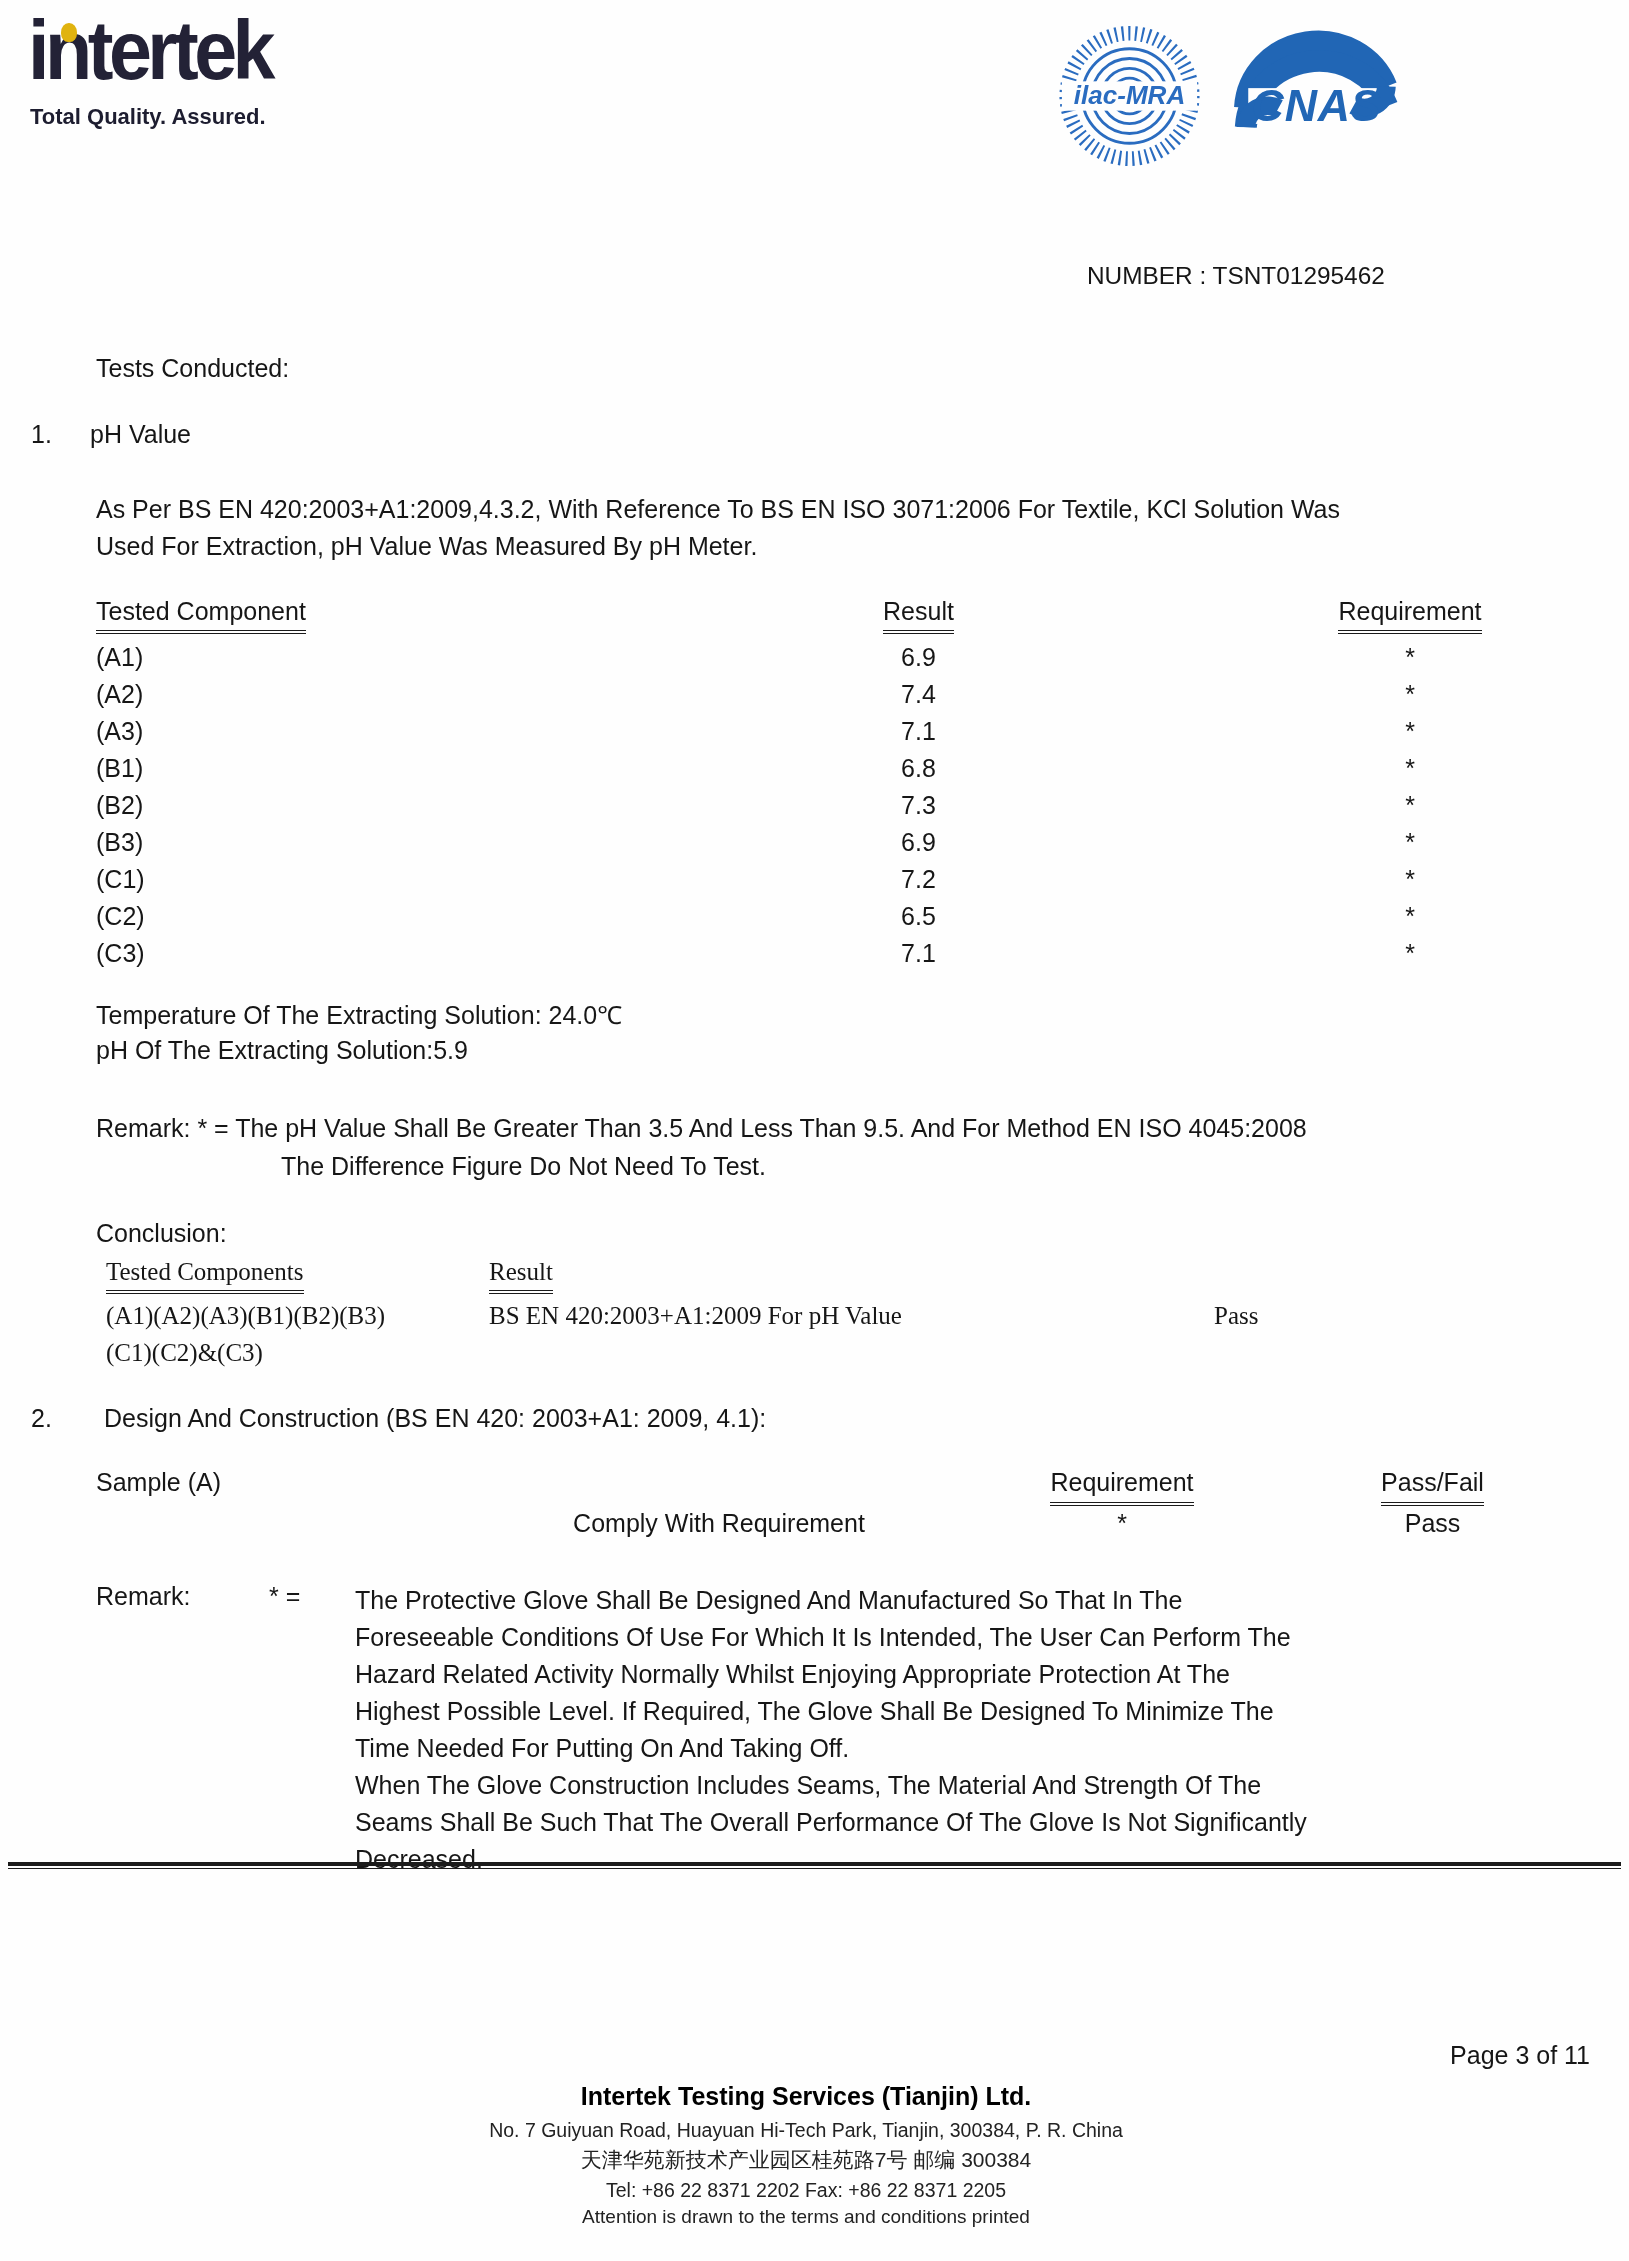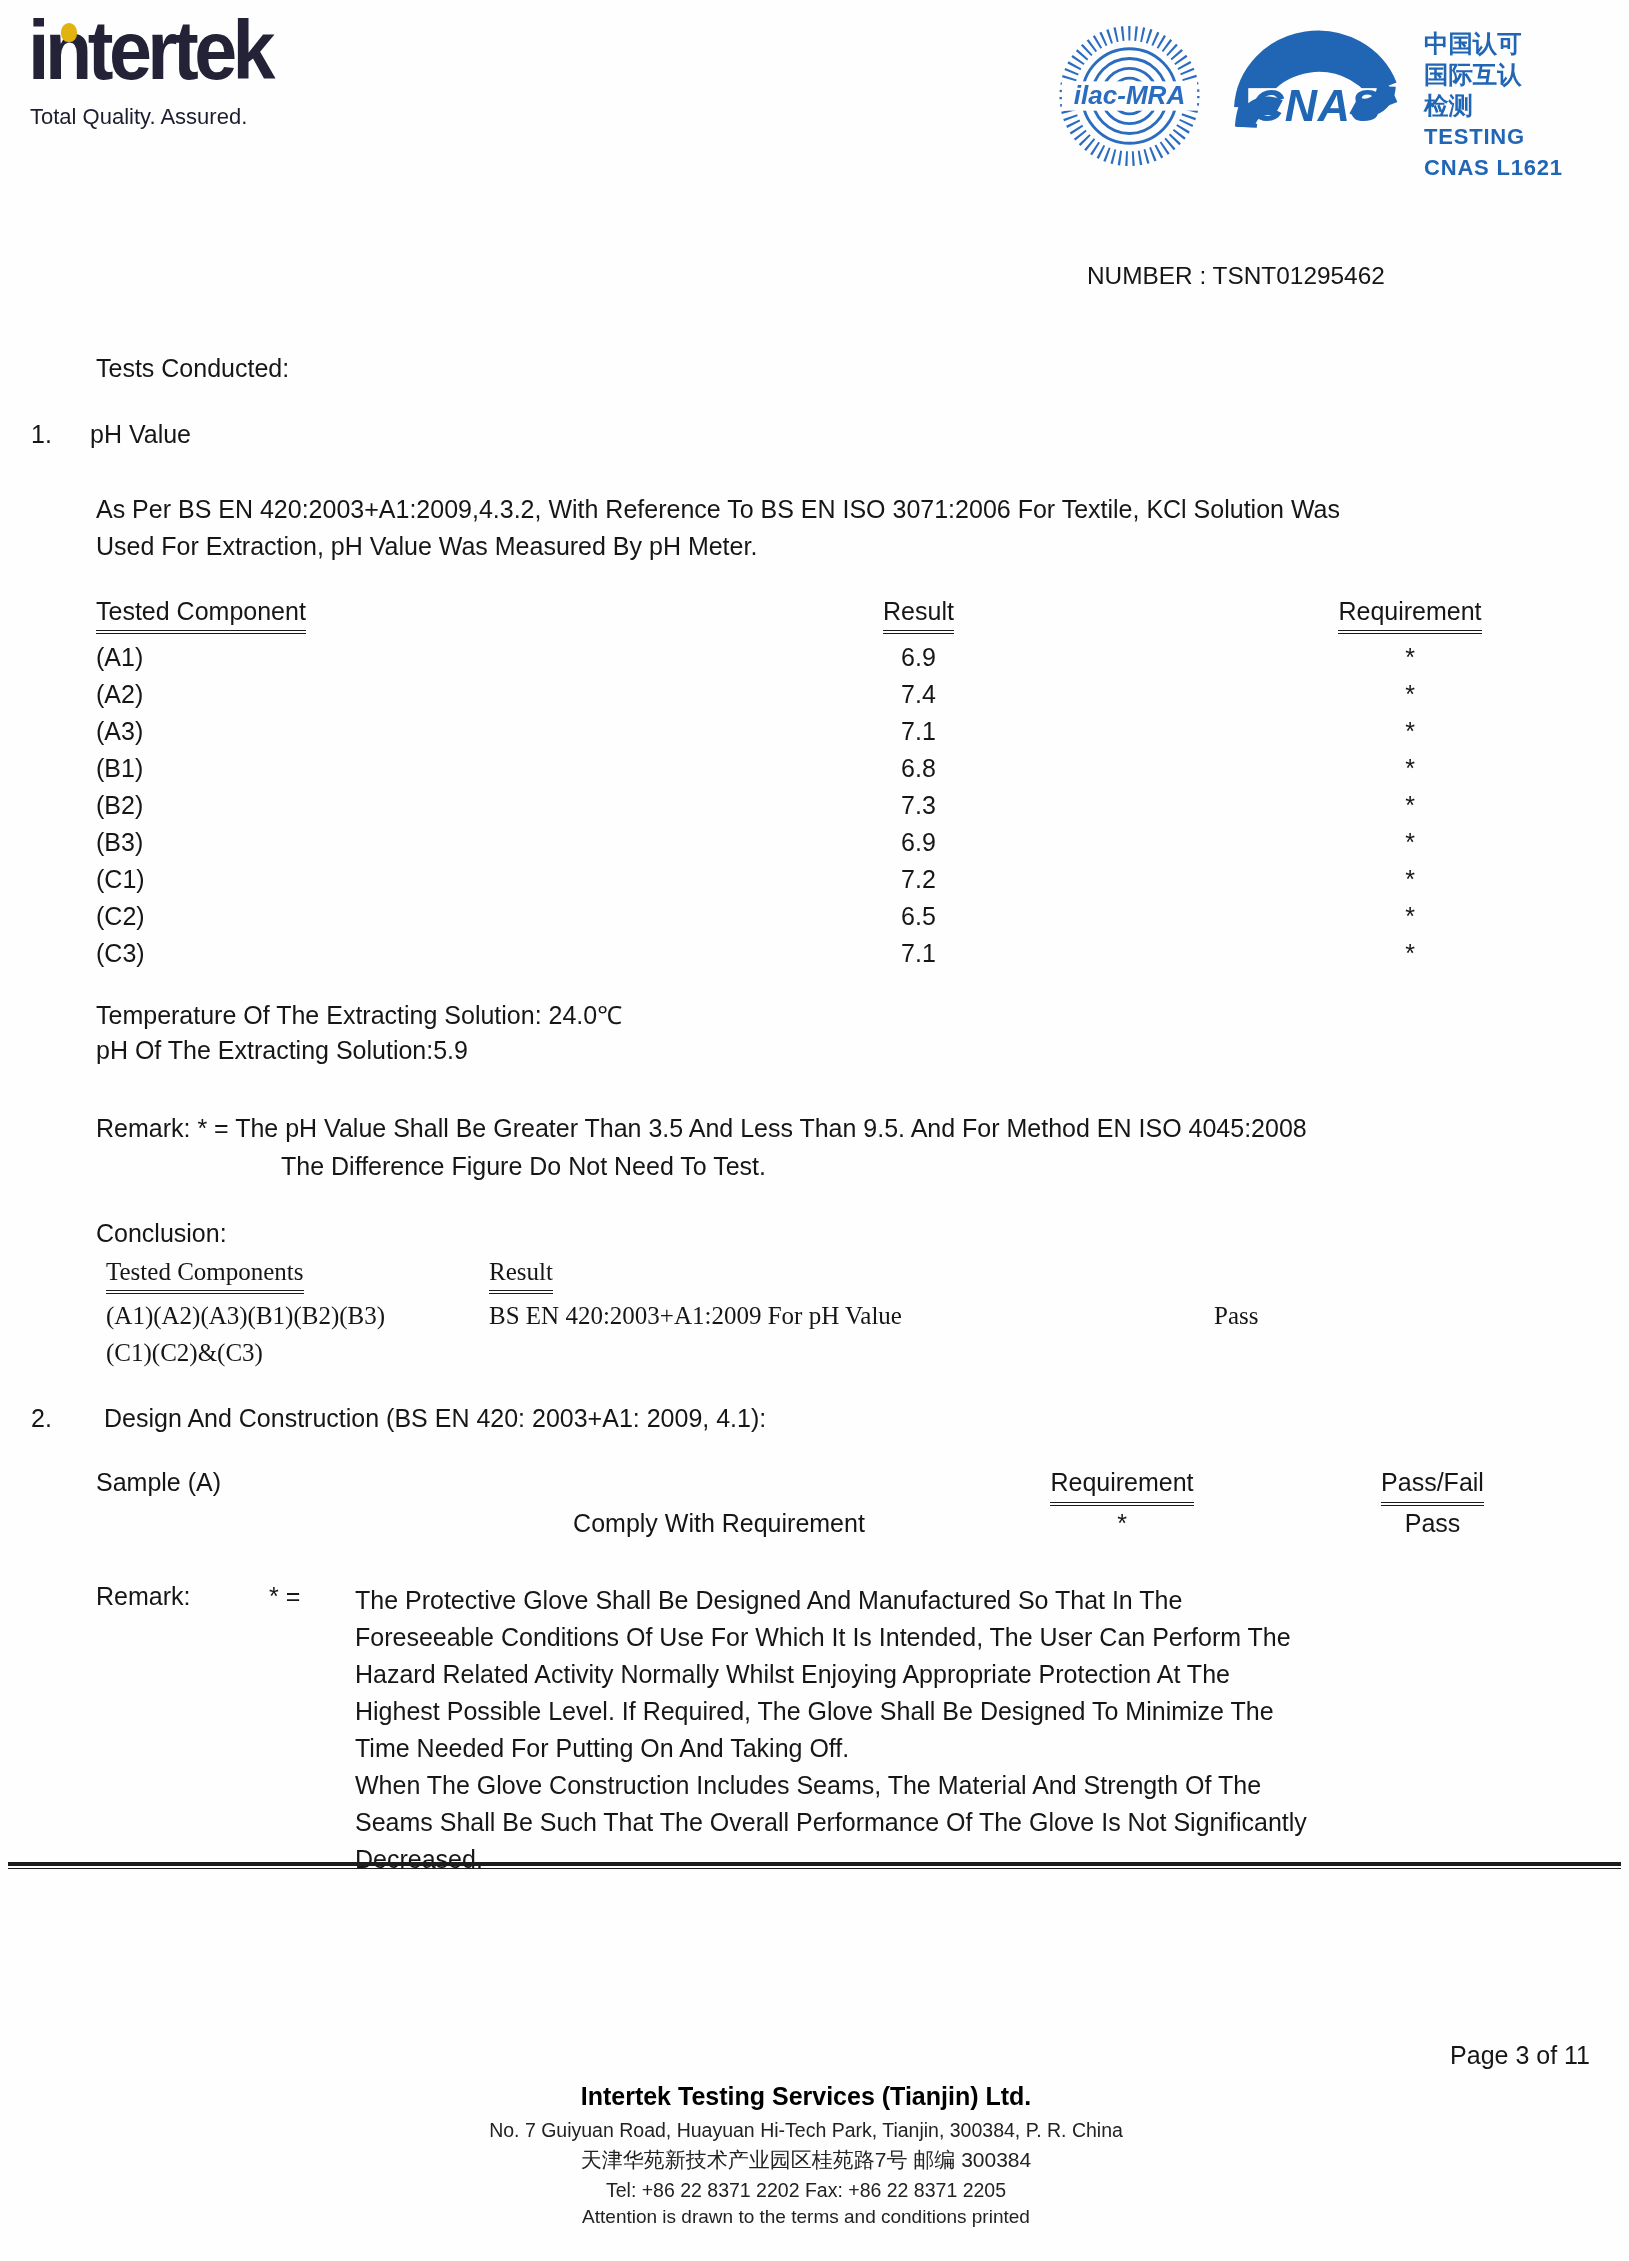--- a/index.html
+++ b/index.html
@@ -12,21 +12,21 @@
 
   
   .logo-text {
     font-size:84px; font-weight:800; color:#232236; letter-spacing:-4.9px;
     line-height:1; transform:scaleX(0.92); transform-origin:left top;
   }
   .logo-dot {
     position:absolute; left:33px; top:14.7px; width:15.5px; height:19px;
     background:#e0b30f; border-radius:50% 50% 45% 45%;
   }
-  .tagline { font-size:22px; font-weight:400; color:#1d1d30; }
+  .tagline { font-size:22px; font-weight:700; color:#1d1d30; }
 
   .cn-block { line-height:31px; font-weight:700; color:#2166b5; text-align:left; }
   .cn-line  { font-size:24.4px; }
   .cn-latin { font-size:22px; letter-spacing:0.8px; }
 
   
   .u { display:inline-block; border-bottom:4.1px double #1a1a1a; padding-bottom:1.6px; }
 
   
   .ph-table { position:absolute; left:96px; top:595px; width:1476px; }
@@ -99,27 +99,20 @@
       </g>
       <rect x="20" y="76" width="168" height="44" fill="#fefefe"></rect>
       <g stroke="#2166b5" fill="none">
         <path d="M 190 74 A 27 27 0 0 1 150 97" stroke-width="23"></path>
         <path d="M 17 124 A 27 27 0 0 1 57 101" stroke-width="23"></path>
       </g>
       <text x="104" y="116" text-anchor="middle" font-family="Liberation Sans, sans-serif" font-size="55" font-weight="900" font-style="italic" letter-spacing="1" fill="#2166b5">CNAS</text>
     </svg>
   </div>
 
-  <div class="abs cn-block" style="left:1424px; top:28px;">
-    <div class="cn-line">中国认可</div>
-    <div class="cn-line">国际互认</div>
-    <div class="cn-line">检测</div>
-    <div class="cn-latin">TESTING</div>
-    <div class="cn-latin">CNAS L1621</div>
-  </div>
 
   <div class="abs" style="left:1087px; top:262px; font-size:24.4px;">NUMBER : TSNT01295462</div>
 
   <div class="abs" style="left:96px; top:354px;">Tests Conducted:</div>
 
   <div class="abs" style="left:31px;  top:420px;">1.</div>
   <div class="abs" style="left:90px; top:420px;">pH Value</div>
 
   <div class="abs" style="left:96px; top:491px; line-height:37px;">
     <div>As Per BS EN 420:2003+A1:2009,4.3.2, With Reference To BS EN ISO 3071:2006 For Textile, KCl Solution Was</div>

